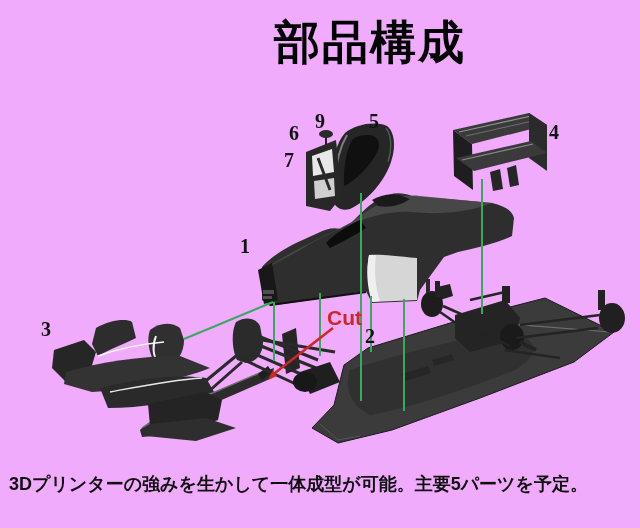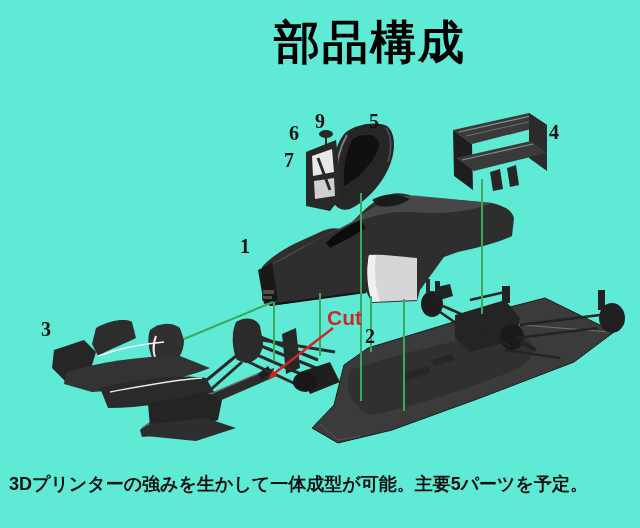--- a/index.html
+++ b/index.html
@@ -1,16 +1,16 @@
 <!DOCTYPE html>
 <html><head>
 <meta charset="utf-8">
 <style>
   html,body{margin:0;padding:0;background:#ffffff;}
-  .stage{position:relative;width:640px;height:528px;background:#5eead4;overflow:hidden;
+  .stage{position:relative;width:640px;height:528px;background:#f0abfc;overflow:hidden;
          font-family:"Liberation Sans",sans-serif;}
   .title{position:absolute;top:12px;left:370px;transform:translateX(-50%);
          font-weight:700;font-size:46px;letter-spacing:2px;color:#000;white-space:nowrap;}
   .caption{position:absolute;left:9px;top:472px;font-weight:700;font-size:18px;
            color:#111;white-space:nowrap;}
   .num{position:absolute;font-family:"Liberation Serif",serif;font-weight:700;
        font-size:20px;line-height:1;color:#111;}
   .cut-label{position:absolute;left:327px;top:307px;font-weight:700;font-size:21px;
              line-height:1;color:#cd2727;}
   svg{position:absolute;left:0;top:0;}

